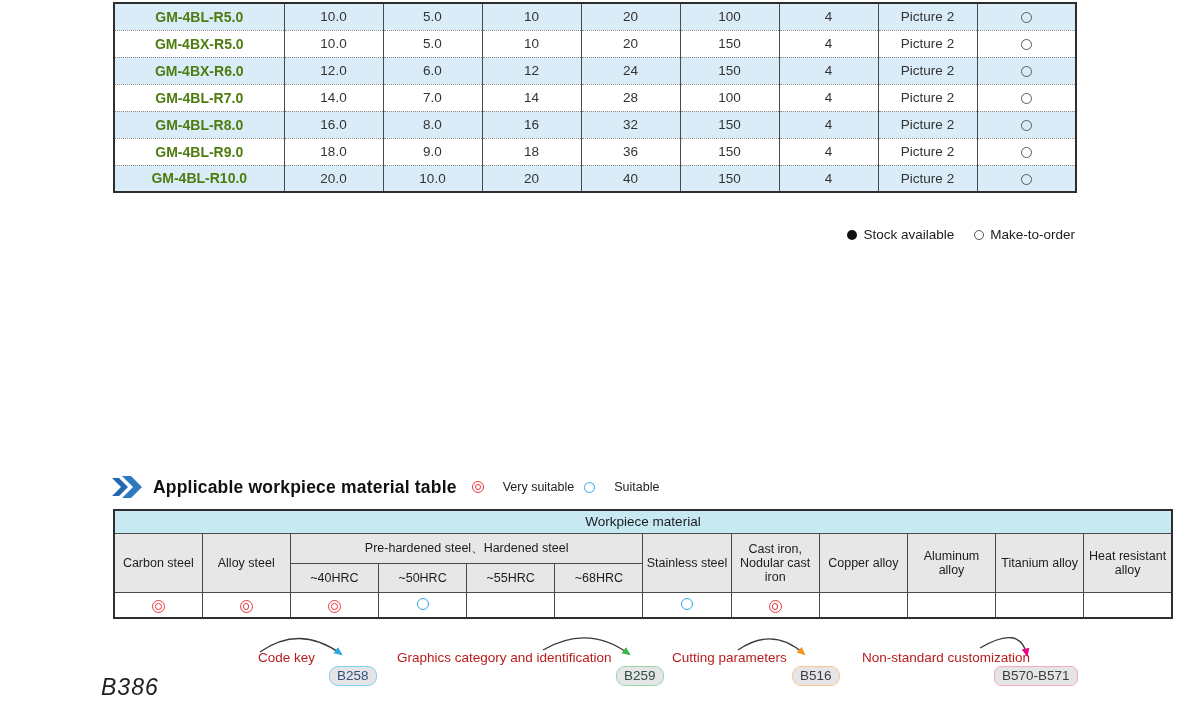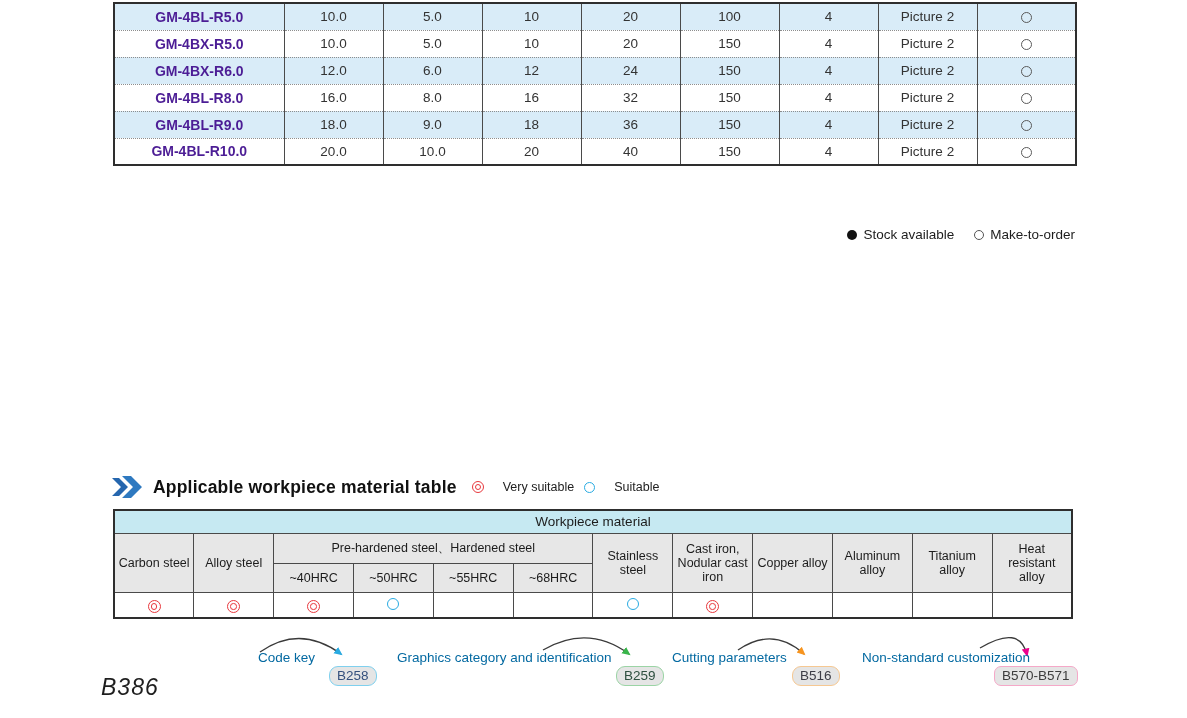--- a/index.html
+++ b/index.html
@@ -10,21 +10,21 @@
   
   .ptable { position:absolute; left:113px; top:2px; width:962px;
     border-collapse:collapse; table-layout:fixed;
     border:2px solid #2e2e2e; }
   .ptable td { height:27px; text-align:center; vertical-align:middle;
     font-size:13.5px; color:#333;
     border-right:1px solid #4a4a4a; border-top:1px dotted #8d8d8d; }
   .ptable tr:first-child td { border-top:none; }
   .ptable td:last-child { border-right:none; }
   .ptable tr:nth-child(odd) td { background:#d9ecf8; }
-  .ptable td.model { font-weight:bold; color:#4c1d95; font-size:14px; }
+  .ptable td.model { font-weight:bold; color:#4d7c0f; font-size:14px; }
   .circ { display:inline-block; width:11px; height:11px; border:1.3px solid #5a5a5a;
     border-radius:50%; background:transparent; vertical-align:middle; }
 
   
   .stock-legend { position:absolute; left:113px; top:227px; width:962px;
     display:flex; justify-content:flex-end; align-items:center; gap:20px;
     font-size:13.5px; color:#1c1c1c; }
   .stock-legend .item { display:flex; align-items:center; gap:6px; }
   .dot-filled { display:inline-block; width:10px; height:10px; background:#111;
     border-radius:50%; }
@@ -42,33 +42,33 @@
   .sym { display:inline-flex; align-items:center; justify-content:center; }
   .sym-very { width:13px; height:13px; border:1.7px solid #e8383d; border-radius:50%; }
   .sym-very::after { content:''; width:4.5px; height:4.5px; border:1.5px solid #e8383d;
     border-radius:50%; }
   .sym-suit { width:12px; height:12px; border:1.8px solid #29abe2; border-radius:50%; }
   .sym-sm.sym-very { width:12px; height:12px; border-width:1.5px; }
   .sym-sm.sym-very::after { width:4px; height:4px; border-width:1.3px; }
   .sym-sm.sym-suit { width:11px; height:11px; border-width:1.6px; }
 
   
-  .mtable { position:absolute; left:113px; top:509px; width:960px;
+  .mtable { position:absolute; left:113px; top:509px; width:1060px;
     border-collapse:collapse; table-layout:fixed; border:2px solid #2e2e2e; }
   .mtable th, .mtable td { border:1px solid #4a4a4a; text-align:center;
     vertical-align:middle; font-weight:normal; }
   .mtable .caption { background:#c6e9f2; height:23px; font-size:13.5px; color:#1c1c1c; }
   .mtable .hdr { background:#e7e7e7; font-size:12.5px; color:#1c1c1c; line-height:1.12;
     padding:1px 2px; }
   .mtable .grp { height:30px; }
   .mtable .hrc { height:29px; }
   .mtable .val { height:26px; background:#fff; }
 
   
-  .ref-label { position:absolute; font-size:13.5px; color:#0369a1; white-space:nowrap; }
+  .ref-label { position:absolute; font-size:13.5px; color:#b91c1c; white-space:nowrap; }
   .badge { position:absolute; background:#e5e5e5; border-radius:9px; padding:1px 7px 2px 7px;
     font-size:13.5px; white-space:nowrap; }
   .badge-blue   { border:1.4px solid #7fd0ee; color:#35507d; }
   .badge-green  { border:1.4px solid #9bd4a5; color:#2f5040; }
   .badge-orange { border:1.4px solid #f6c892; color:#3d3d46; }
   .badge-pink   { border:1.4px solid #f5a8c8; color:#3d3d3d; }
 
   .page-num { position:absolute; left:85px; top:674px; font-size:23px;
     font-style:italic; color:#1e1e1e; letter-spacing:1px;margin-left:16px; }
 </style>
@@ -110,20 +110,31 @@
       <td>Picture 2</td>
       <td><span class="circ"></span></td>
     </tr>
     <tr>
       <td class="model">GM-4BX-R6.0</td>
       <td>12.0</td>
       <td>6.0</td>
       <td>12</td>
       <td>24</td>
       <td>150</td>
+      <td>4</td>
+      <td>Picture 2</td>
+      <td><span class="circ"></span></td>
+    </tr>
+    <tr>
+      <td class="model">GM-4BL-R7.0</td>
+      <td>14.0</td>
+      <td>7.0</td>
+      <td>14</td>
+      <td>28</td>
+      <td>100</td>
       <td>4</td>
       <td>Picture 2</td>
       <td><span class="circ"></span></td>
     </tr>
     <tr>
       <td class="model">GM-4BL-R8.0</td>
       <td>16.0</td>
       <td>8.0</td>
       <td>16</td>
       <td>32</td>

